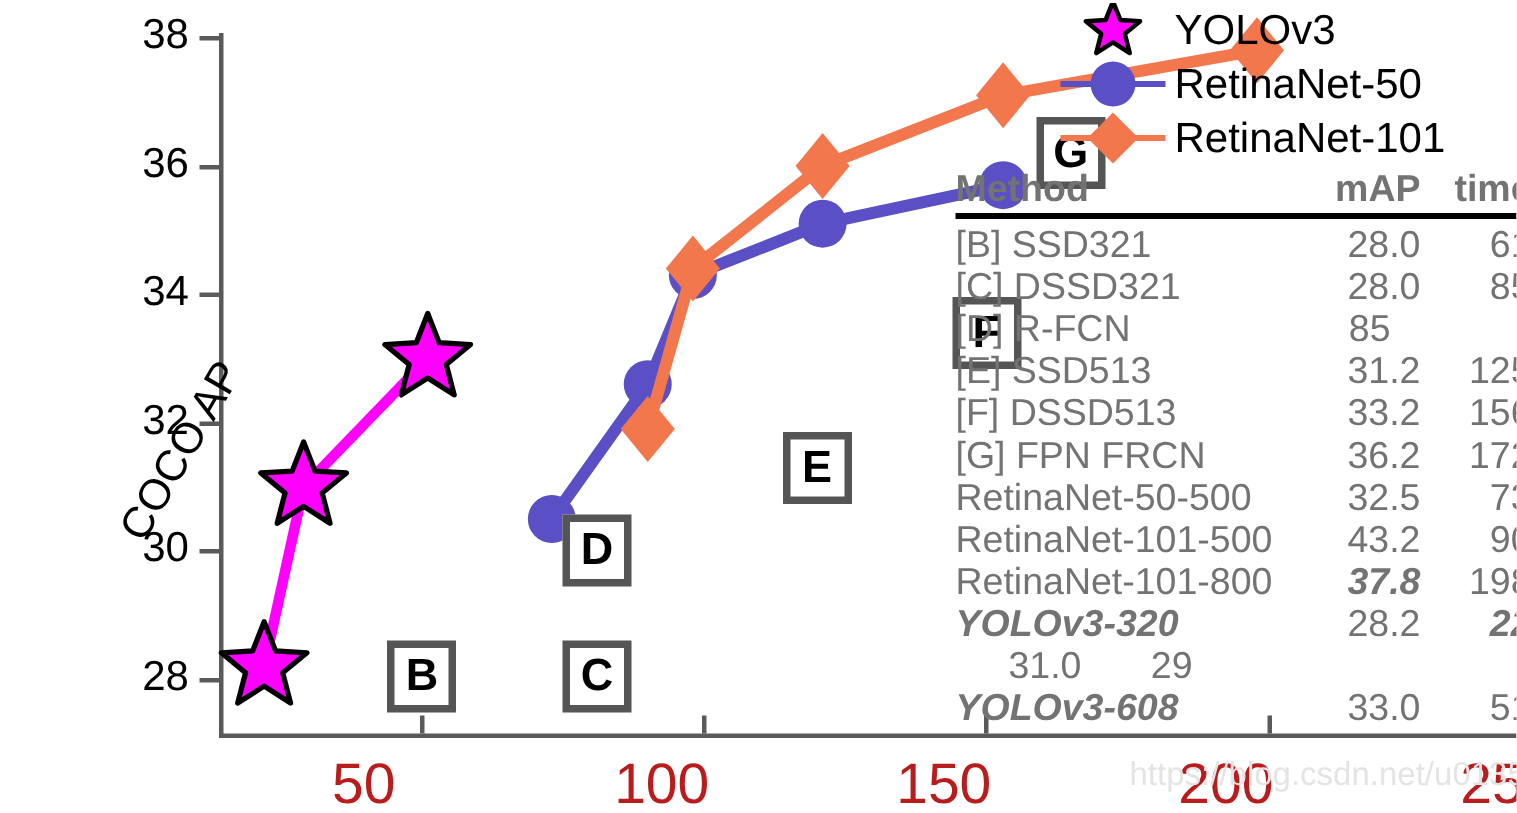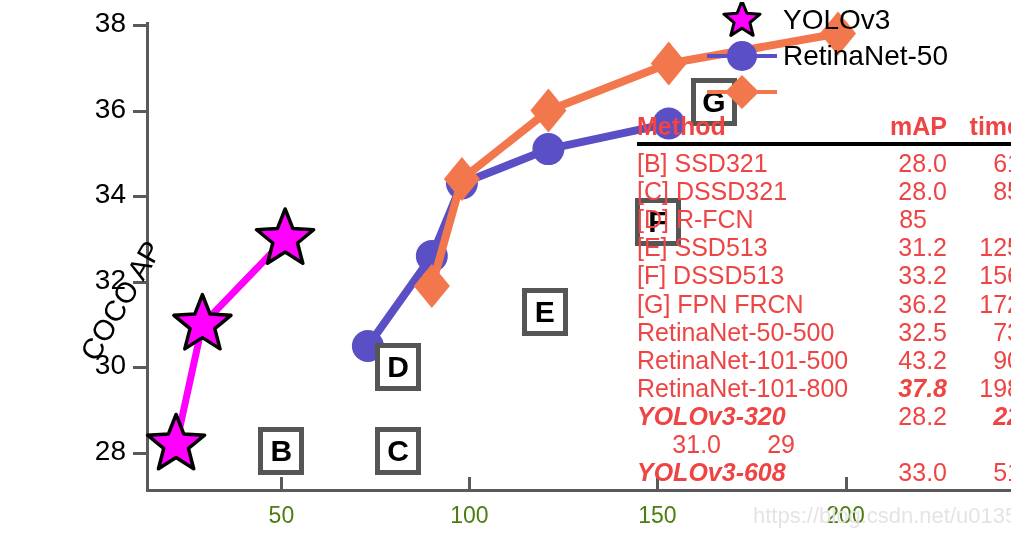--- a/index.html
+++ b/index.html
@@ -6,22 +6,22 @@
   body{width:1011px;height:542px;overflow:hidden;font-family:"Liberation Sans",sans-serif;}
   #root{position:relative;width:1011px;height:542px;background:#ffffff;}
   .axis-line{position:absolute;background:#5a5a5a;}
   .tick{position:absolute;background:#5a5a5a;}
 
   .ytick-label{
     position:absolute;right:0;text-align:right;
     font-size:28px;color:#000;line-height:1;white-space:nowrap;
   }
   .xtick-label{
-    position:absolute;text-align:center;
-    font-size:23px;color:#4d7c0f;line-height:1;white-space:nowrap;
+    position:absolute;text-align:left;
+    font-size:38px;color:#b91c1c;line-height:1;white-space:nowrap;
   }
 
   .ylabel{
     position:absolute;
     font-size:29px;color:#000;white-space:nowrap;
     transform-origin:0 0;
     transform:rotate(-60deg);
   }
 
   
@@ -39,21 +39,21 @@
   }
 
   
   .legend{position:absolute;left:705px;top:2px;}
   .legend-row{display:flex;align-items:center;height:36px;}
   .legend-mark{width:74px;height:36px;position:relative;flex:0 0 74px;}
   .legend-text{font-size:28px;color:#000;line-height:1;white-space:nowrap;padding-left:4px;}
 
   
   .table{position:absolute;left:637px;top:112px;width:374px;}
-  .trow{display:flex;align-items:baseline;height:28.1px;font-size:25px;color:#ef4444;white-space:nowrap;}
+  .trow{display:flex;align-items:baseline;height:28.1px;font-size:25px;color:#737373;white-space:nowrap;}
   .trow .c-method{flex:0 0 226px;text-align:left;}
   .trow .c-map{flex:0 0 84px;text-align:right;padding-right:10px;}
   .trow .c-time{flex:0 0 64px;text-align:right;}
   .thead{font-weight:bold;}
   .thead .c-map{padding-right:10px;}
   .hrule{height:4px;background:#000;width:374px;margin-top:2px;margin-bottom:3px;}
   .b{font-weight:bold;font-style:italic;}
 
   
   .watermark{
@@ -161,20 +161,21 @@
         </div>
         <div class="legend-text">RetinaNet-50</div>
       </div>
       <div class="legend-row">
         <div class="legend-mark">
           <svg width="74" height="36" viewBox="0 0 74 36" style="display: block;">
             <line x1="2" y1="18" x2="72" y2="18" stroke="#f3774c" stroke-width="4"></line>
             <polygon points="37,1 54,18 37,35 20,18" fill="#f3774c"></polygon>
           </svg>
         </div>
+        <div class="legend-text">RetinaNet-101</div>
       </div>
     </div>
 
   <div class="table">
     <div class="trow thead">
       <div class="c-method">Method</div>
       <div class="c-map">mAP</div>
       <div class="c-time">time</div>
     </div>
     <div class="hrule"></div>

